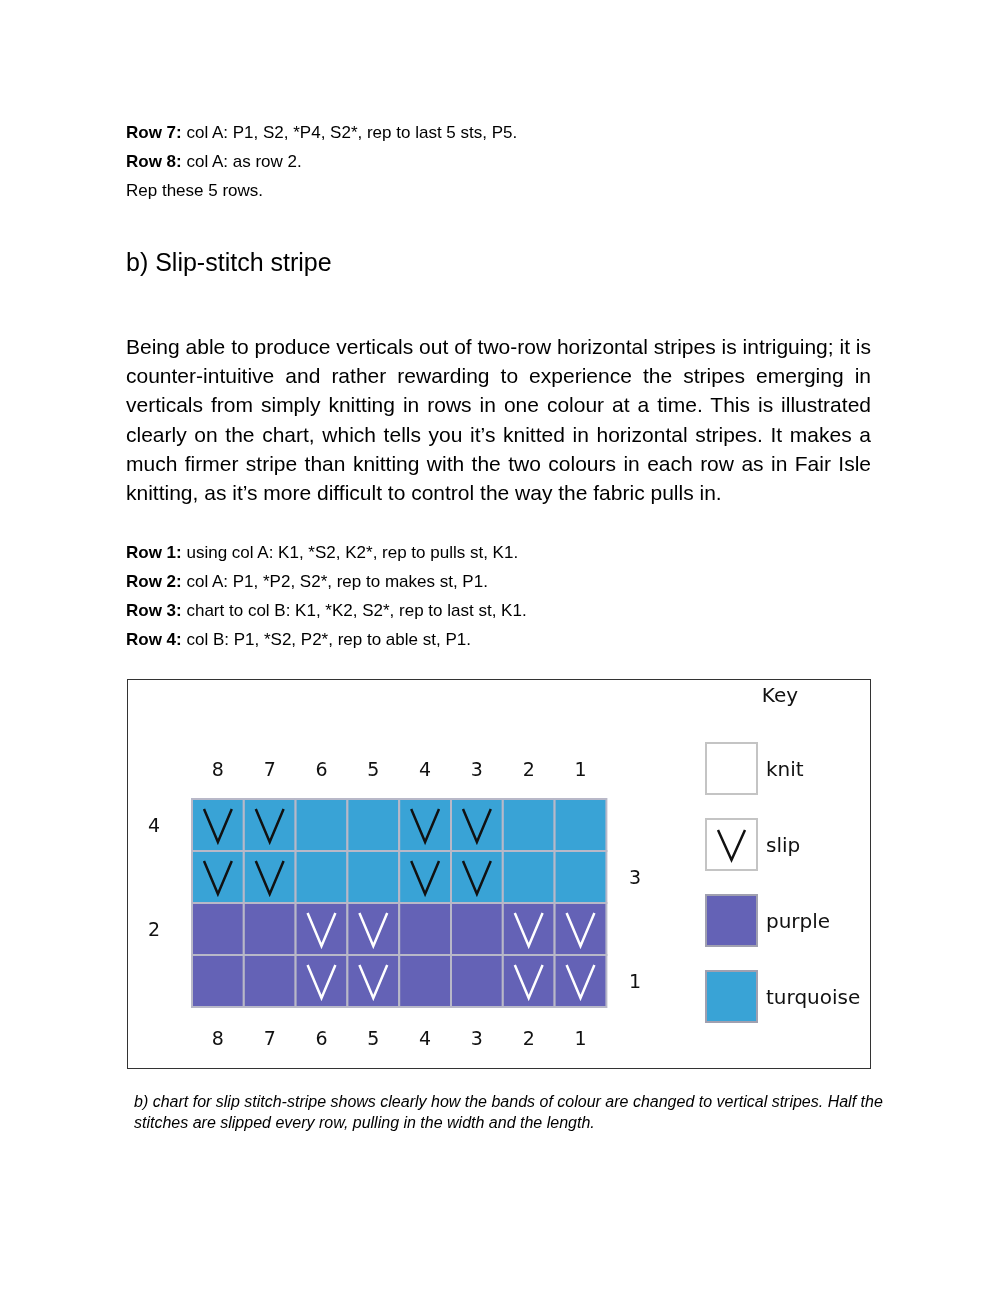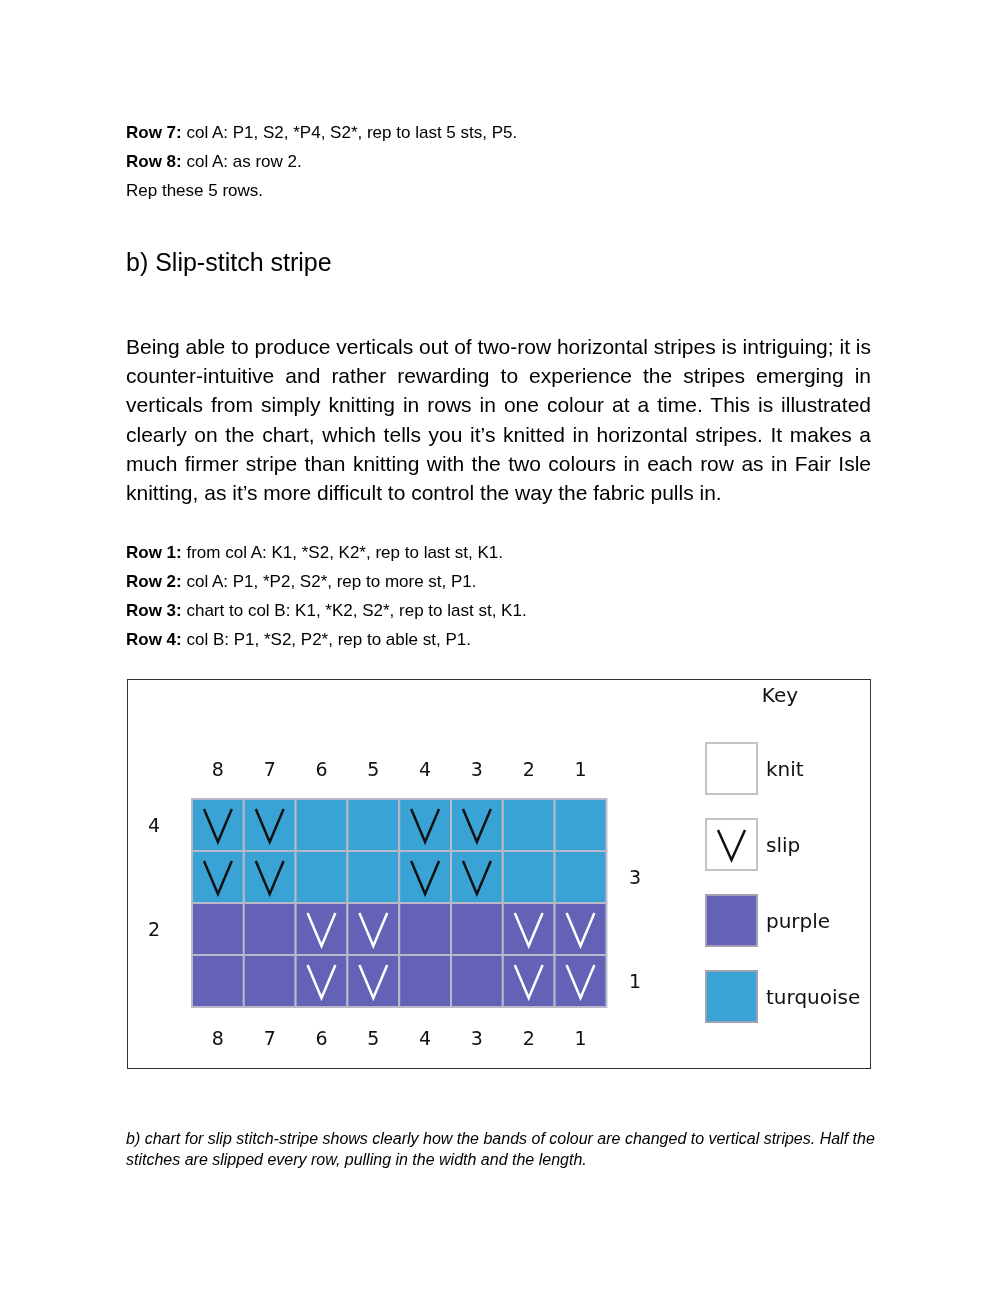--- a/index.html
+++ b/index.html
@@ -5,39 +5,39 @@
   html, body { margin: 0; padding: 0; background: #ffffff; }
   body { width: 999px; height: 1293px; position: relative; overflow: hidden;
          font-family: "Liberation Sans", sans-serif; color: #000; }
   .line { position: absolute; left: 126px; font-size: 17px; line-height: 29px; white-space: nowrap; }
   .line b { font-weight: bold; }
   .heading { position: absolute; left: 126px; top: 248px; font-size: 25px; }
   .para { position: absolute; left: 126px; top: 326px; width: 745px; font-size: 21px;
           line-height: 29.2px; text-align: justify; margin-top: 6px; }
   .chart-box { position: absolute; left: 127px; top: 679px; width: 744px; height: 390px;
                border: 1.5px solid #333; box-sizing: border-box; }
-  .caption { position: absolute; left: 126px; top: 1091px; width: 750px; font-size: 16px;
-             line-height: 21px; font-style: italic; margin-top: 37px; }
+  .caption { position: absolute; left: 134px; top: 1091px; width: 750px; font-size: 16px;
+             line-height: 21px; font-style: italic; }
   .chart-svg { position: absolute; left: 0; top: 0; }
   .lbl { font-family: "DejaVu Sans", sans-serif; font-size: 19px; fill: #111; }
   .keylbl { font-family: "DejaVu Sans", sans-serif; font-size: 20px; fill: #111; }
 </style>
 </head>
 <body>
 
 <div class="line" style="top:118px"><b>Row 7:</b><span> col A: P1, S2, *P4, S2*, rep to last 5 sts, P5.</span></div>
 <div class="line" style="top:147px"><b>Row 8:</b><span> col A: as row 2.</span></div>
 <div class="line" style="top:176px">Rep these 5 rows.</div>
 
 <div class="heading">b) Slip-stitch stripe</div>
 
 <div class="para">Being able to produce verticals out of two-row horizontal stripes is intriguing; it is counter-intuitive and rather rewarding to experience the stripes emerging in verticals from simply knitting in rows in one colour at a time. This is illustrated clearly on the chart, which tells you it’s knitted in horizontal stripes. It makes a much firmer stripe than knitting with the two colours in each row as in Fair Isle knitting, as it’s more difficult to control the way the fabric pulls in.</div>
 
-<div class="line" style="top:538px"><b>Row 1:</b><span> from col A: K1, *S2, K2*, rep to last st, K1.</span></div>
-<div class="line" style="top:567px"><b>Row 2:</b><span> col A: P1, *P2, S2*, rep to more st, P1.</span></div>
+<div class="line" style="top:538px"><b>Row 1:</b><span> using col A: K1, *S2, K2*, rep to pulls st, K1.</span></div>
+<div class="line" style="top:567px"><b>Row 2:</b><span> col A: P1, *P2, S2*, rep to makes st, P1.</span></div>
 <div class="line" style="top:596px"><b>Row 3:</b><span> chart to col B: K1, *K2, S2*, rep to last st, K1.</span></div>
 <div class="line" style="top:625px"><b>Row 4:</b><span> col B: P1, *S2, P2*, rep to able st, P1.</span></div>
 
 <div class="chart-box">
   <svg class="chart-svg" id="chart" width="744" height="390">
       <text x="89.9" y="96" text-anchor="middle" class="lbl">8</text>
       <text x="89.9" y="365" text-anchor="middle" class="lbl">8</text>
       <text x="141.7" y="96" text-anchor="middle" class="lbl">7</text>
       <text x="141.7" y="365" text-anchor="middle" class="lbl">7</text>
       <text x="193.5" y="96" text-anchor="middle" class="lbl">6</text>

